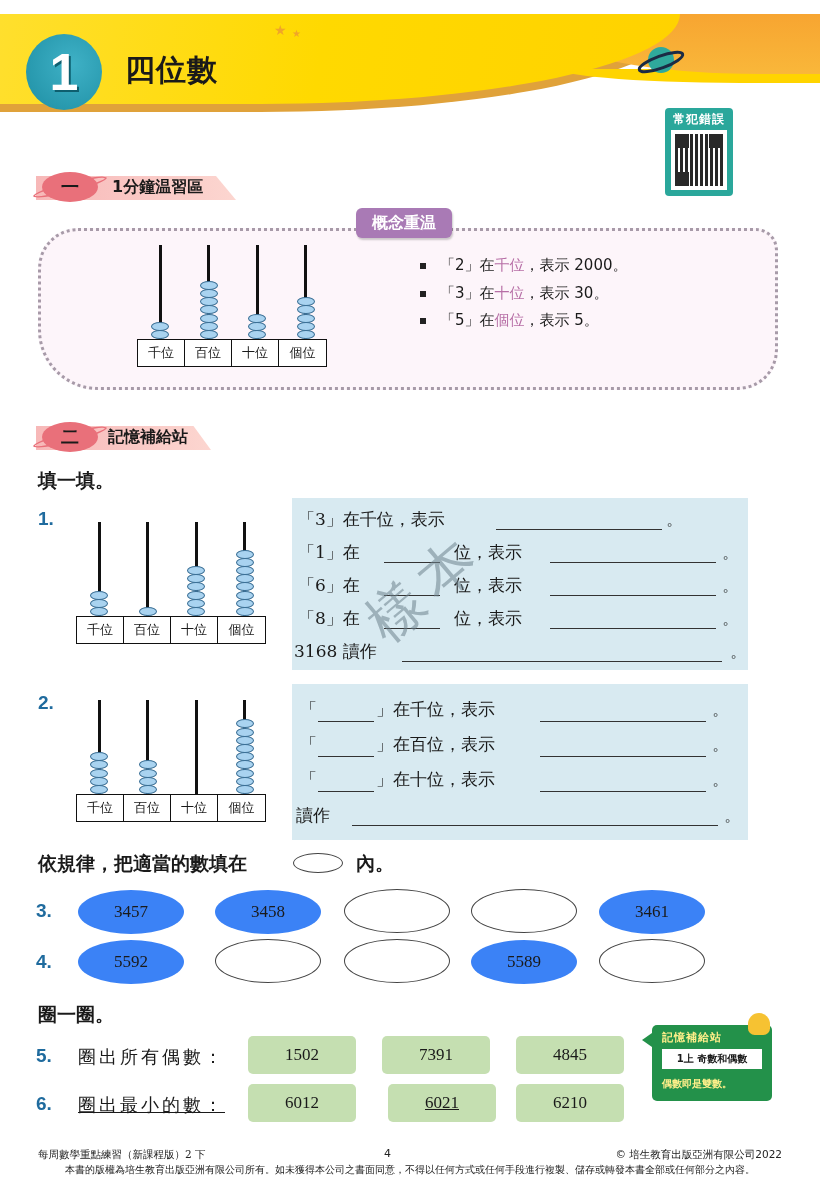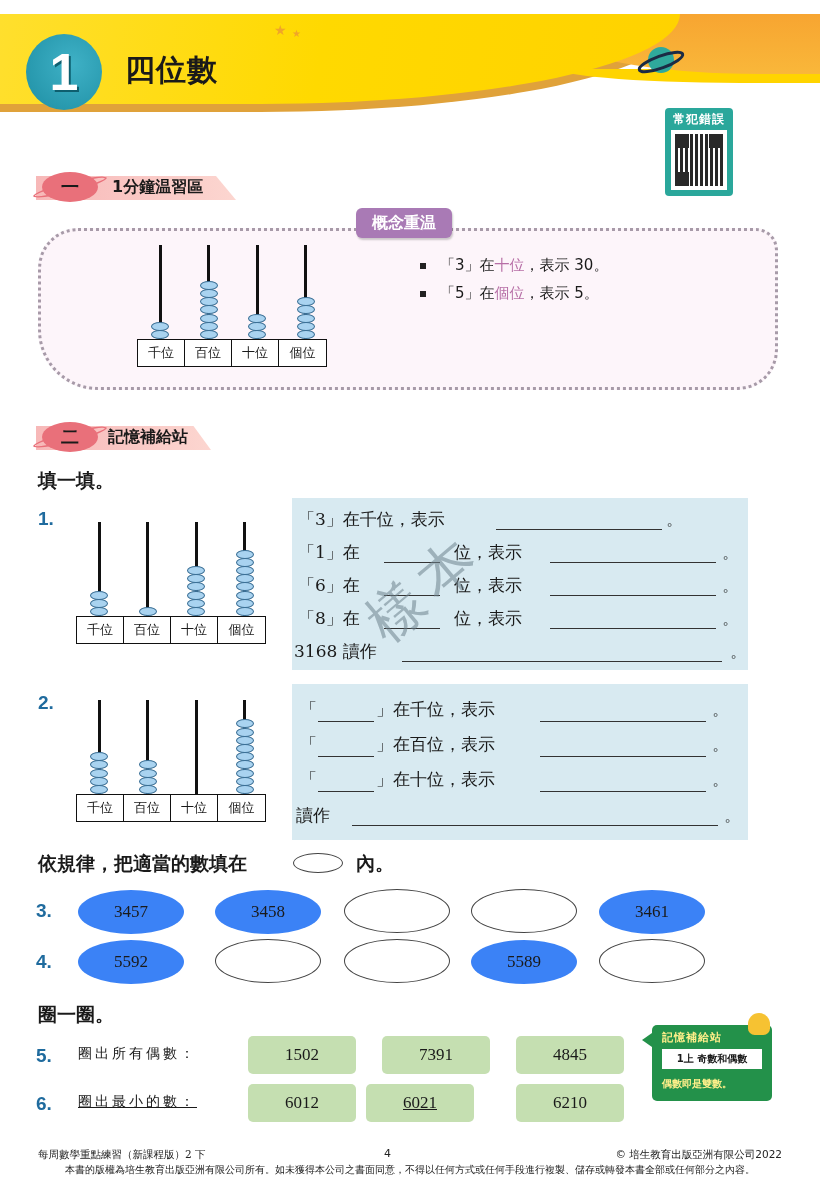--- a/index.html
+++ b/index.html
@@ -83,21 +83,21 @@
   
   .oval { position: absolute; width: 106px; height: 44px; border-radius: 50%; display: flex; align-items: center; justify-content: center;
     font-family: "Liberation Serif", serif; font-size: 17px; color: #1a1a1a; }
   .oval.filled { background: #3b82f6; }
   .oval.empty { background: #fff; border: 1.5px solid #444; }
   .inline-oval { position: absolute; width: 50px; height: 20px; border-radius: 50%; border: 1.5px solid #444; }
 
   
   .gbox { position: absolute; width: 108px; height: 38px; background: #c5dfb1; border-radius: 5px; text-align: center; line-height: 38px;
     font-family: "Liberation Serif", serif; font-size: 17px; color: #1a1a1a; }
-  .q-text { position: absolute; font-family: "DejaVu Serif", serif; font-size: 14px; white-space: nowrap; letter-spacing: 3px; }
+  .q-text { position: absolute; font-family: "DejaVu Serif", serif; font-size: 18px; white-space: nowrap; letter-spacing: 3px; }
 
   
   .memo { position: absolute; left: 652px; top: 1025px; width: 120px; height: 76px; background: #23914a; border-radius: 5px; }
   .memo::before { content: ""; position: absolute; left: -10px; top: 8px; border-right: 10px solid #23914a; border-top: 7px solid transparent; border-bottom: 7px solid transparent; }
   .memo .memo-title { position: absolute; left: 10px; top: 5px; color: #ffef8a; font-size: 11px; font-weight: bold; letter-spacing: 1px; }
   .memo .memo-sub { position: absolute; left: 10px; top: 24px; width: 100px; height: 20px; background: #fff; color: #1a1a1a; font-size: 10px; font-weight: bold; text-align: center; line-height: 20px; }
   .memo .memo-note { position: absolute; left: 10px; top: 52px; color: #ffef8a; font-size: 10px; font-weight: bold; }
   .bell { position: absolute; left: 96px; top: -12px; width: 22px; height: 22px; background: #f6c232; border-radius: 50% 50% 30% 30%; }
 
   
@@ -167,20 +167,21 @@
       <div class="base">
         <span>千位</span>
         <span>百位</span>
         <span>十位</span>
         <span>個位</span>
       </div>
     </div>
   </div>
 
 <ul class="bullets">
+  <li><span>「2」在</span><span class="hl">千位</span><span>，表示 2000。</span></li>
   <li><span>「3」在</span><span class="hl">十位</span><span>，表示 30。</span></li>
   <li><span>「5」在</span><span class="hl">個位</span><span>，表示 5。</span></li>
 </ul>
 
 <div class="sec-head" style="left:36px;top:422px;width:220px;">
   <div class="pill" style="width:175px;"></div>
   <div class="planet-ring"></div>
   <div class="planet-num">二</div>
   <div class="label" style="left:72px;">記憶補給站</div>
 </div>
@@ -331,21 +332,21 @@
 
 <div class="qnum" style="left:36px;top:1045px;">5.</div>
 <div class="q-text" style="left:78px;top:1045px;">圈出所有偶數：</div>
 <div class="gbox" style="left:248px;top:1036px;">1502</div>
 <div class="gbox" style="left:382px;top:1036px;">7391</div>
 <div class="gbox" style="left:516px;top:1036px;">4845</div>
 
 <div class="qnum" style="left:36px;top:1093px;">6.</div>
 <div class="q-text" style="left:78px;top:1093px;text-decoration:underline;">圈出最小的數：</div>
 <div class="gbox" style="left:248px;top:1084px;">6012</div>
-<div class="gbox" style="left:366px;top:1084px;text-decoration:underline;">6021</div>
+<div class="gbox" style="left:388px;top:1084px;text-decoration:underline;">6021</div>
 <div class="gbox" style="left:516px;top:1084px;">6210</div>
 
 <div class="memo">
   <div class="bell"></div>
   <div class="memo-title">記憶補給站</div>
   <div class="memo-sub">1上 奇數和偶數</div>
   <div class="memo-note">偶數即是雙數。</div>
 </div>
 
 <div class="footer-left">每周數學重點練習（新課程版）2 下</div>

